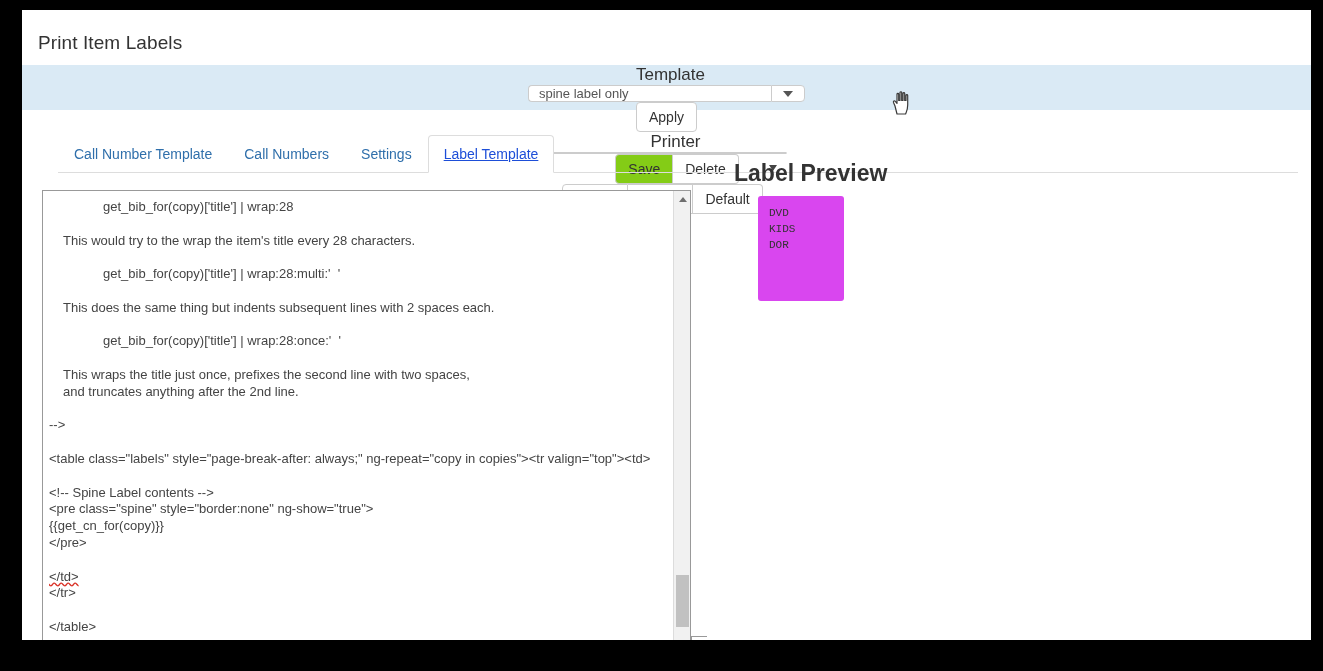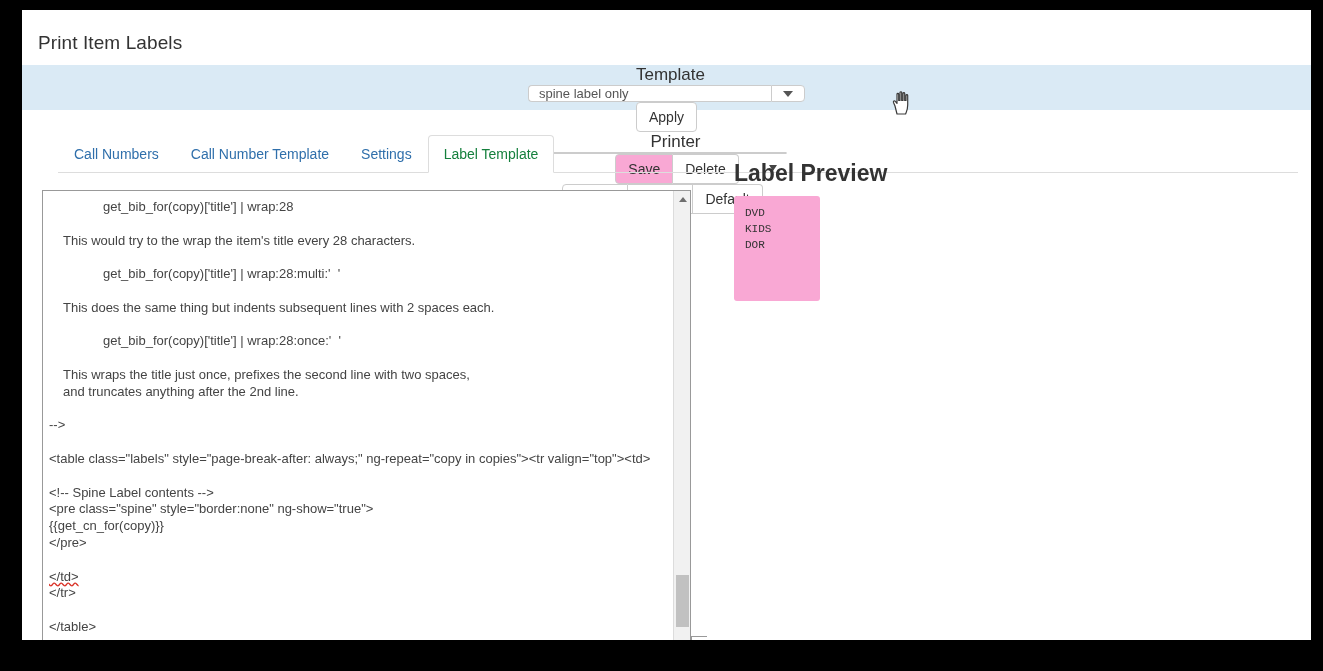--- a/index.html
+++ b/index.html
@@ -88,21 +88,21 @@
     background: #ffffff;
     border: 1px solid #cccccc;
     border-radius: 4px;
     font-family: "Liberation Sans", sans-serif;
     font-size: 14px;
     color: #333333;
     padding: 0 12px;
     cursor: pointer;
     line-height: 28px;
   }
-  .btn.hover { background: #f9a8d4; margin-left: 21px; }
+  .btn.hover { background: #84cc16; margin-left: 21px; }
 
   .spacer-22 { width: 22px; }
 
   
   .printer-select {
     position: relative;
     width: 240px; height: 30px;
     background: #ffffff;
     border: 1px solid #cccccc;
     border-radius: 4px;
@@ -152,25 +152,26 @@
   .tab {
     font-size: 14px;
     color: #2f6fab;
     padding: 9px 15px;
     cursor: pointer;
     border: 1px solid transparent;
     margin-bottom: -1px;
     line-height: 18px;
   }
   .tab.active {
-    color: #15803d;
+    color: #1d4ed8;
     background: #ffffff;
     border: 1px solid #dddddd;
     border-bottom-color: #ffffff;
     border-radius: 4px 4px 0 0;
+    text-decoration: underline;
   }
 
   
   .editor-wrap {
     position: absolute;
     left: 20px; top: 180px;
     width: 649px; height: 463px;
     border: 1px solid #999999;
     background: #ffffff;
     overflow: hidden;
@@ -242,23 +243,23 @@
   
   .preview-title {
     position: absolute;
     left: 712px; top: 150px;
     font-size: 23px;
     color: #333333;
     font-weight: 700;
   }
   .preview-card {
     position: absolute;
-    left: 712px; top: 186px;
+    left: 736px; top: 186px;
     width: 86px; height: 105px;
-    background: #f9a8d4;
+    background: #d946ef;
     border-radius: 3px;
   }
   .preview-card pre {
     margin: 0;
     padding: 9px 0 0 11px;
     font-family: "Liberation Mono", monospace;
     font-size: 11px;
     line-height: 16px;
     color: #333333;
   }
@@ -311,22 +312,22 @@
     <path d="M6 24 L4 16 L2.5 12.5 C2 11.2 3.4 10.2 4.3 11.3 L6 13.4 L6 4.2
              C6 3.1 7.7 3.1 7.7 4.2 L7.7 10.5 L9.0 10.5 L9.0 2.6
              C9.0 1.5 10.7 1.5 10.7 2.6 L10.7 10.5 L12.0 10.5 L12.0 3.4
              C12.0 2.3 13.7 2.3 13.7 3.4 L13.7 10.5 L15.0 10.5 L15.0 5.4
              C15.0 4.3 16.7 4.3 16.7 5.4 L16.7 15.0
              C16.7 20.0 15.2 22.2 14.6 24 Z" fill="#ffffff" stroke="#3a3a3a" stroke-width="1.2" stroke-linejoin="round"></path>
   </svg>
 
   <div class="tabs-wrap">
     <div class="tabs">
+      <div class="tab">Call Number Template</div>
       <div class="tab">Call Numbers</div>
-      <div class="tab">Call Number Template</div>
       <div class="tab">Settings</div>
       <div class="tab active">Label Template</div>
     </div>
   </div>
 
   <div class="editor-wrap">
     <div class="editor-text" id="editor-text"><div class="ed-line ed-indent">get_bib_for(copy)['title'] | wrap:28</div><div class="ed-line ed-gap">&nbsp;</div><div class="ed-line ed-small-indent">This would try to the wrap the item's title every 28 characters.</div><div class="ed-line ed-gap">&nbsp;</div><div class="ed-line ed-indent">get_bib_for(copy)['title'] | wrap:28:multi:'  '</div><div class="ed-line ed-gap">&nbsp;</div><div class="ed-line ed-small-indent">This does the same thing but indents subsequent lines with 2 spaces each.</div><div class="ed-line ed-gap">&nbsp;</div><div class="ed-line ed-indent">get_bib_for(copy)['title'] | wrap:28:once:'  '</div><div class="ed-line ed-gap">&nbsp;</div><div class="ed-line ed-small-indent">This wraps the title just once, prefixes the second line with two spaces,</div><div class="ed-line ed-small-indent">and truncates anything after the 2nd line.</div><div class="ed-line ed-gap">&nbsp;</div><div class="ed-line">--&gt;</div><div class="ed-line ed-gap">&nbsp;</div><div class="ed-line">&lt;table class="labels" style="page-break-after: always;" ng-repeat="copy in copies"&gt;&lt;tr valign="top"&gt;&lt;td&gt;</div><div class="ed-line ed-gap">&nbsp;</div><div class="ed-line">&lt;!-- Spine Label contents --&gt;</div><div class="ed-line">&lt;pre class="spine" style="border:none" ng-show="true"&gt;</div><div class="ed-line">{{get_cn_for(copy)}}</div><div class="ed-line">&lt;/pre&gt;</div><div class="ed-line ed-gap">&nbsp;</div><div class="ed-line"><span class="spell">&lt;/td&gt;</span></div><div class="ed-line">&lt;/tr&gt;</div><div class="ed-line ed-gap">&nbsp;</div><div class="ed-line">&lt;/table&gt;</div></div>
 
     <div class="sbar">
       <div class="sb-arrow up">

